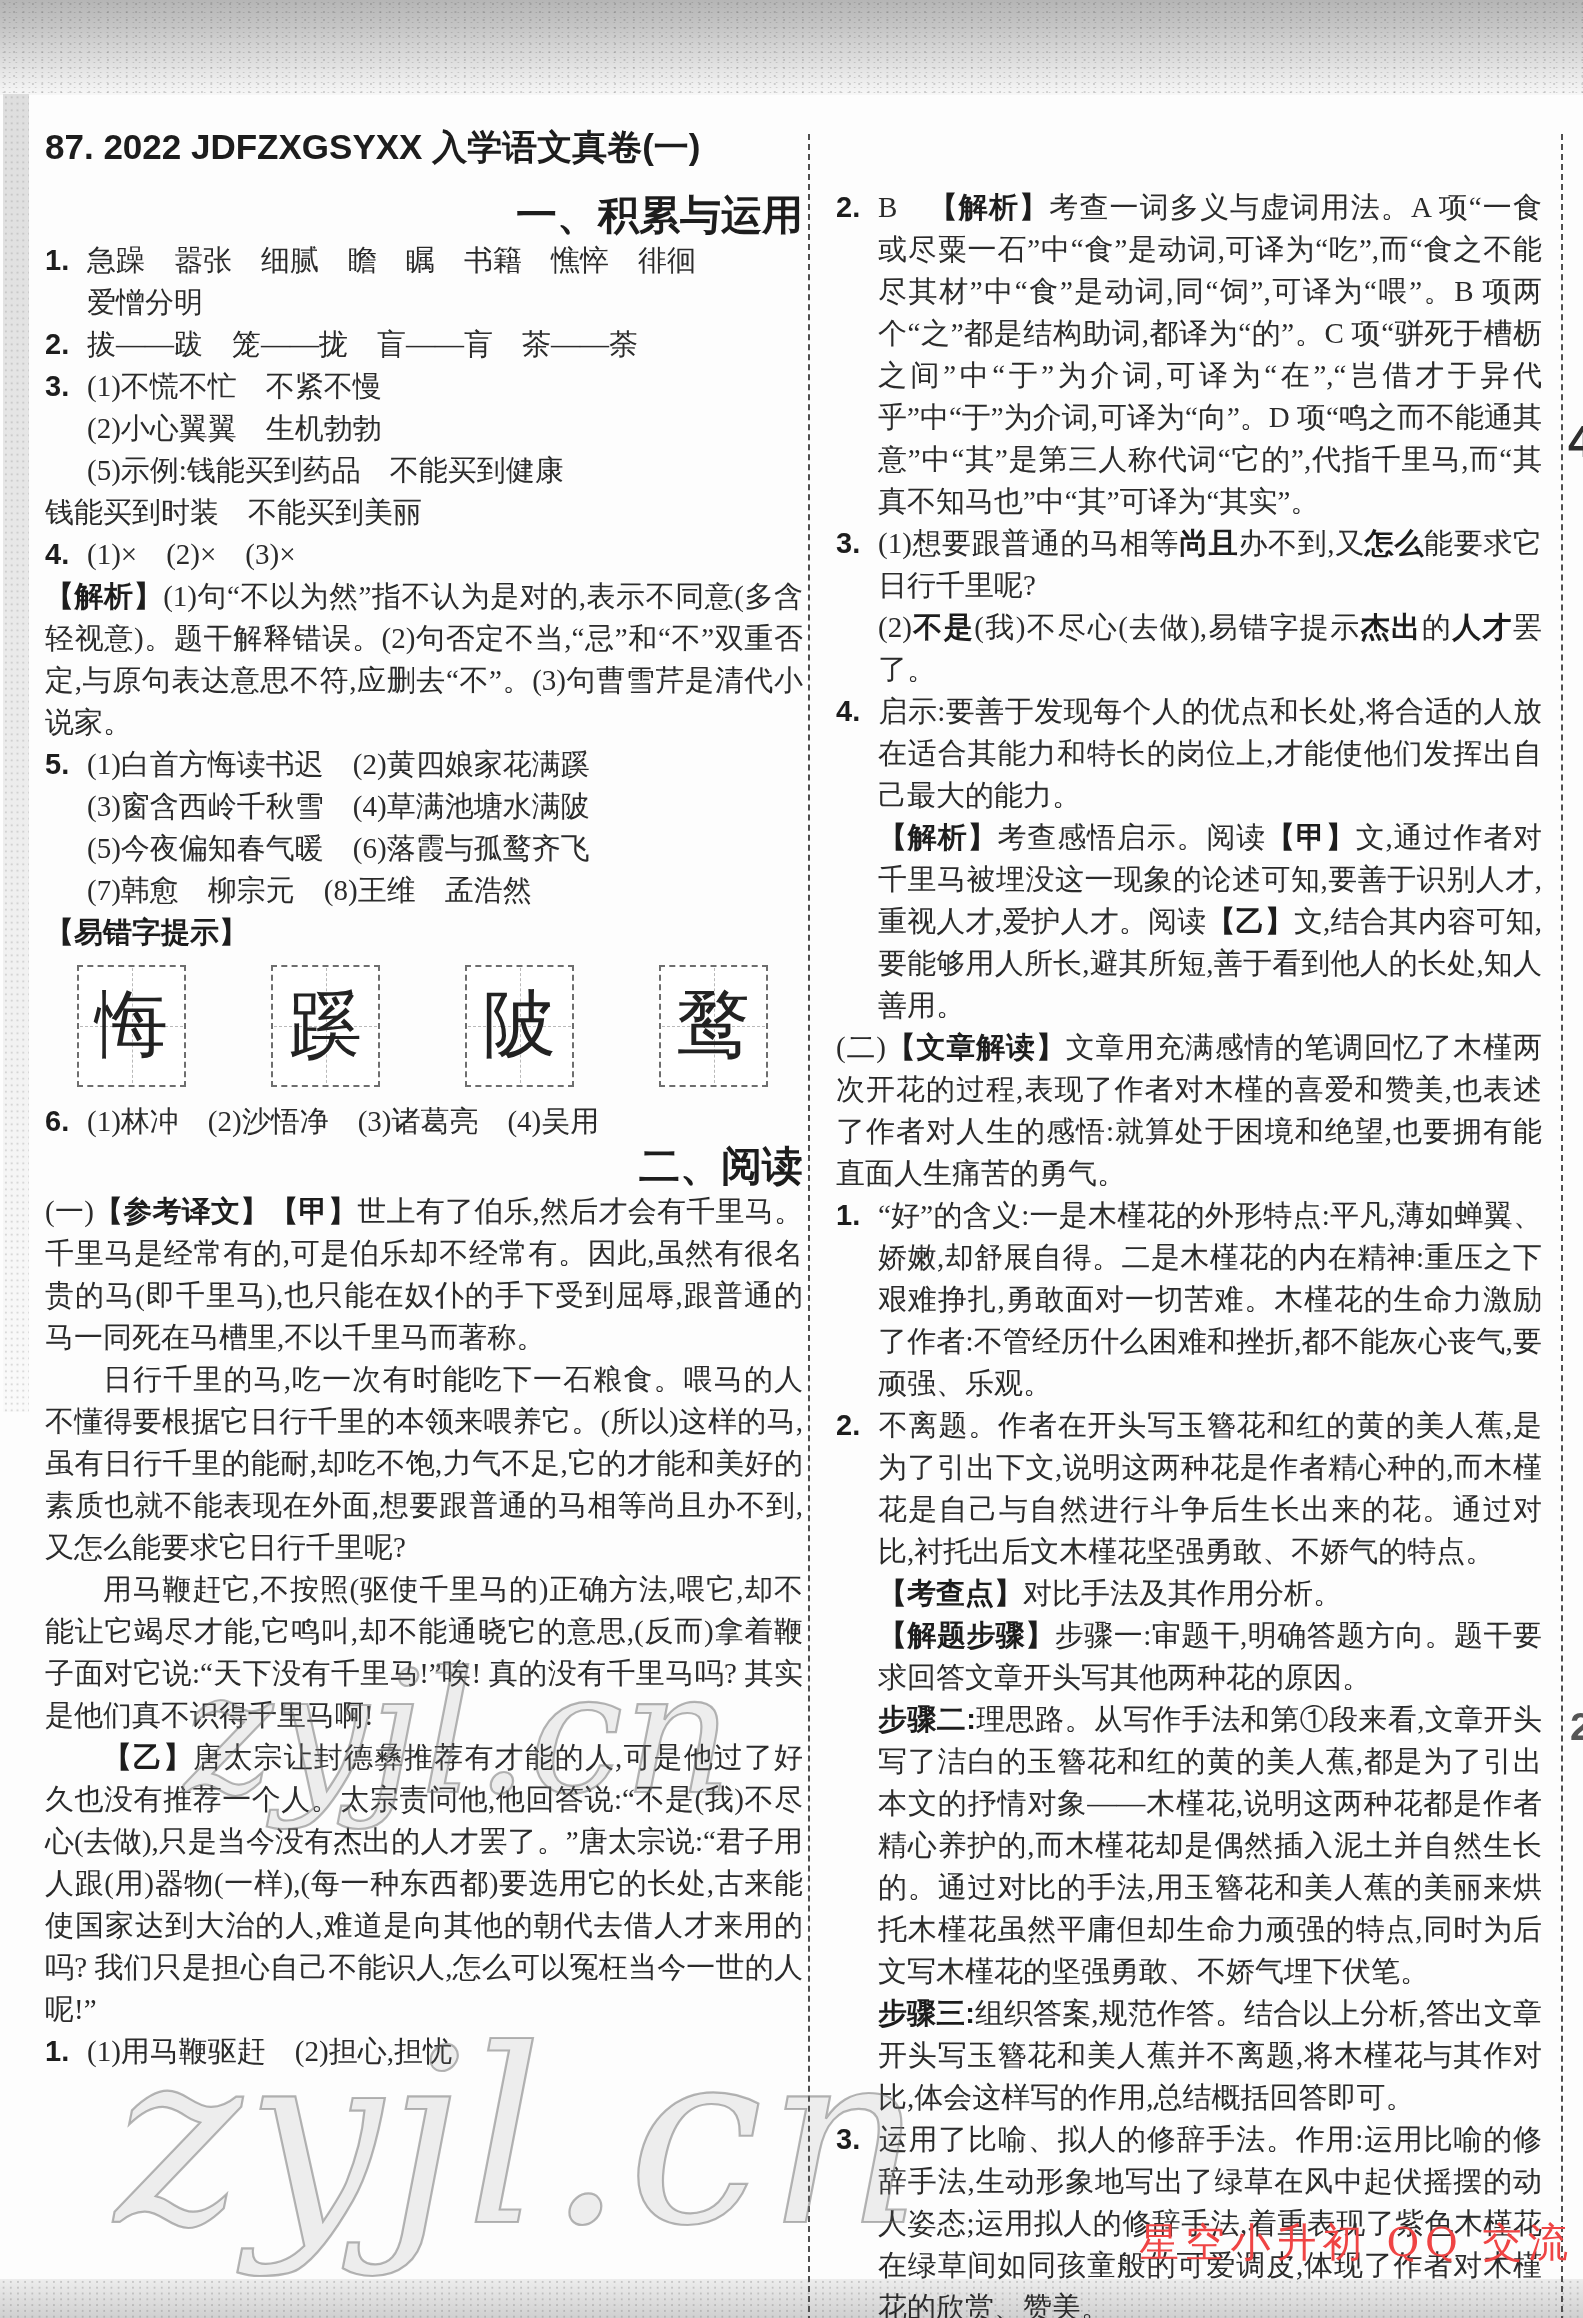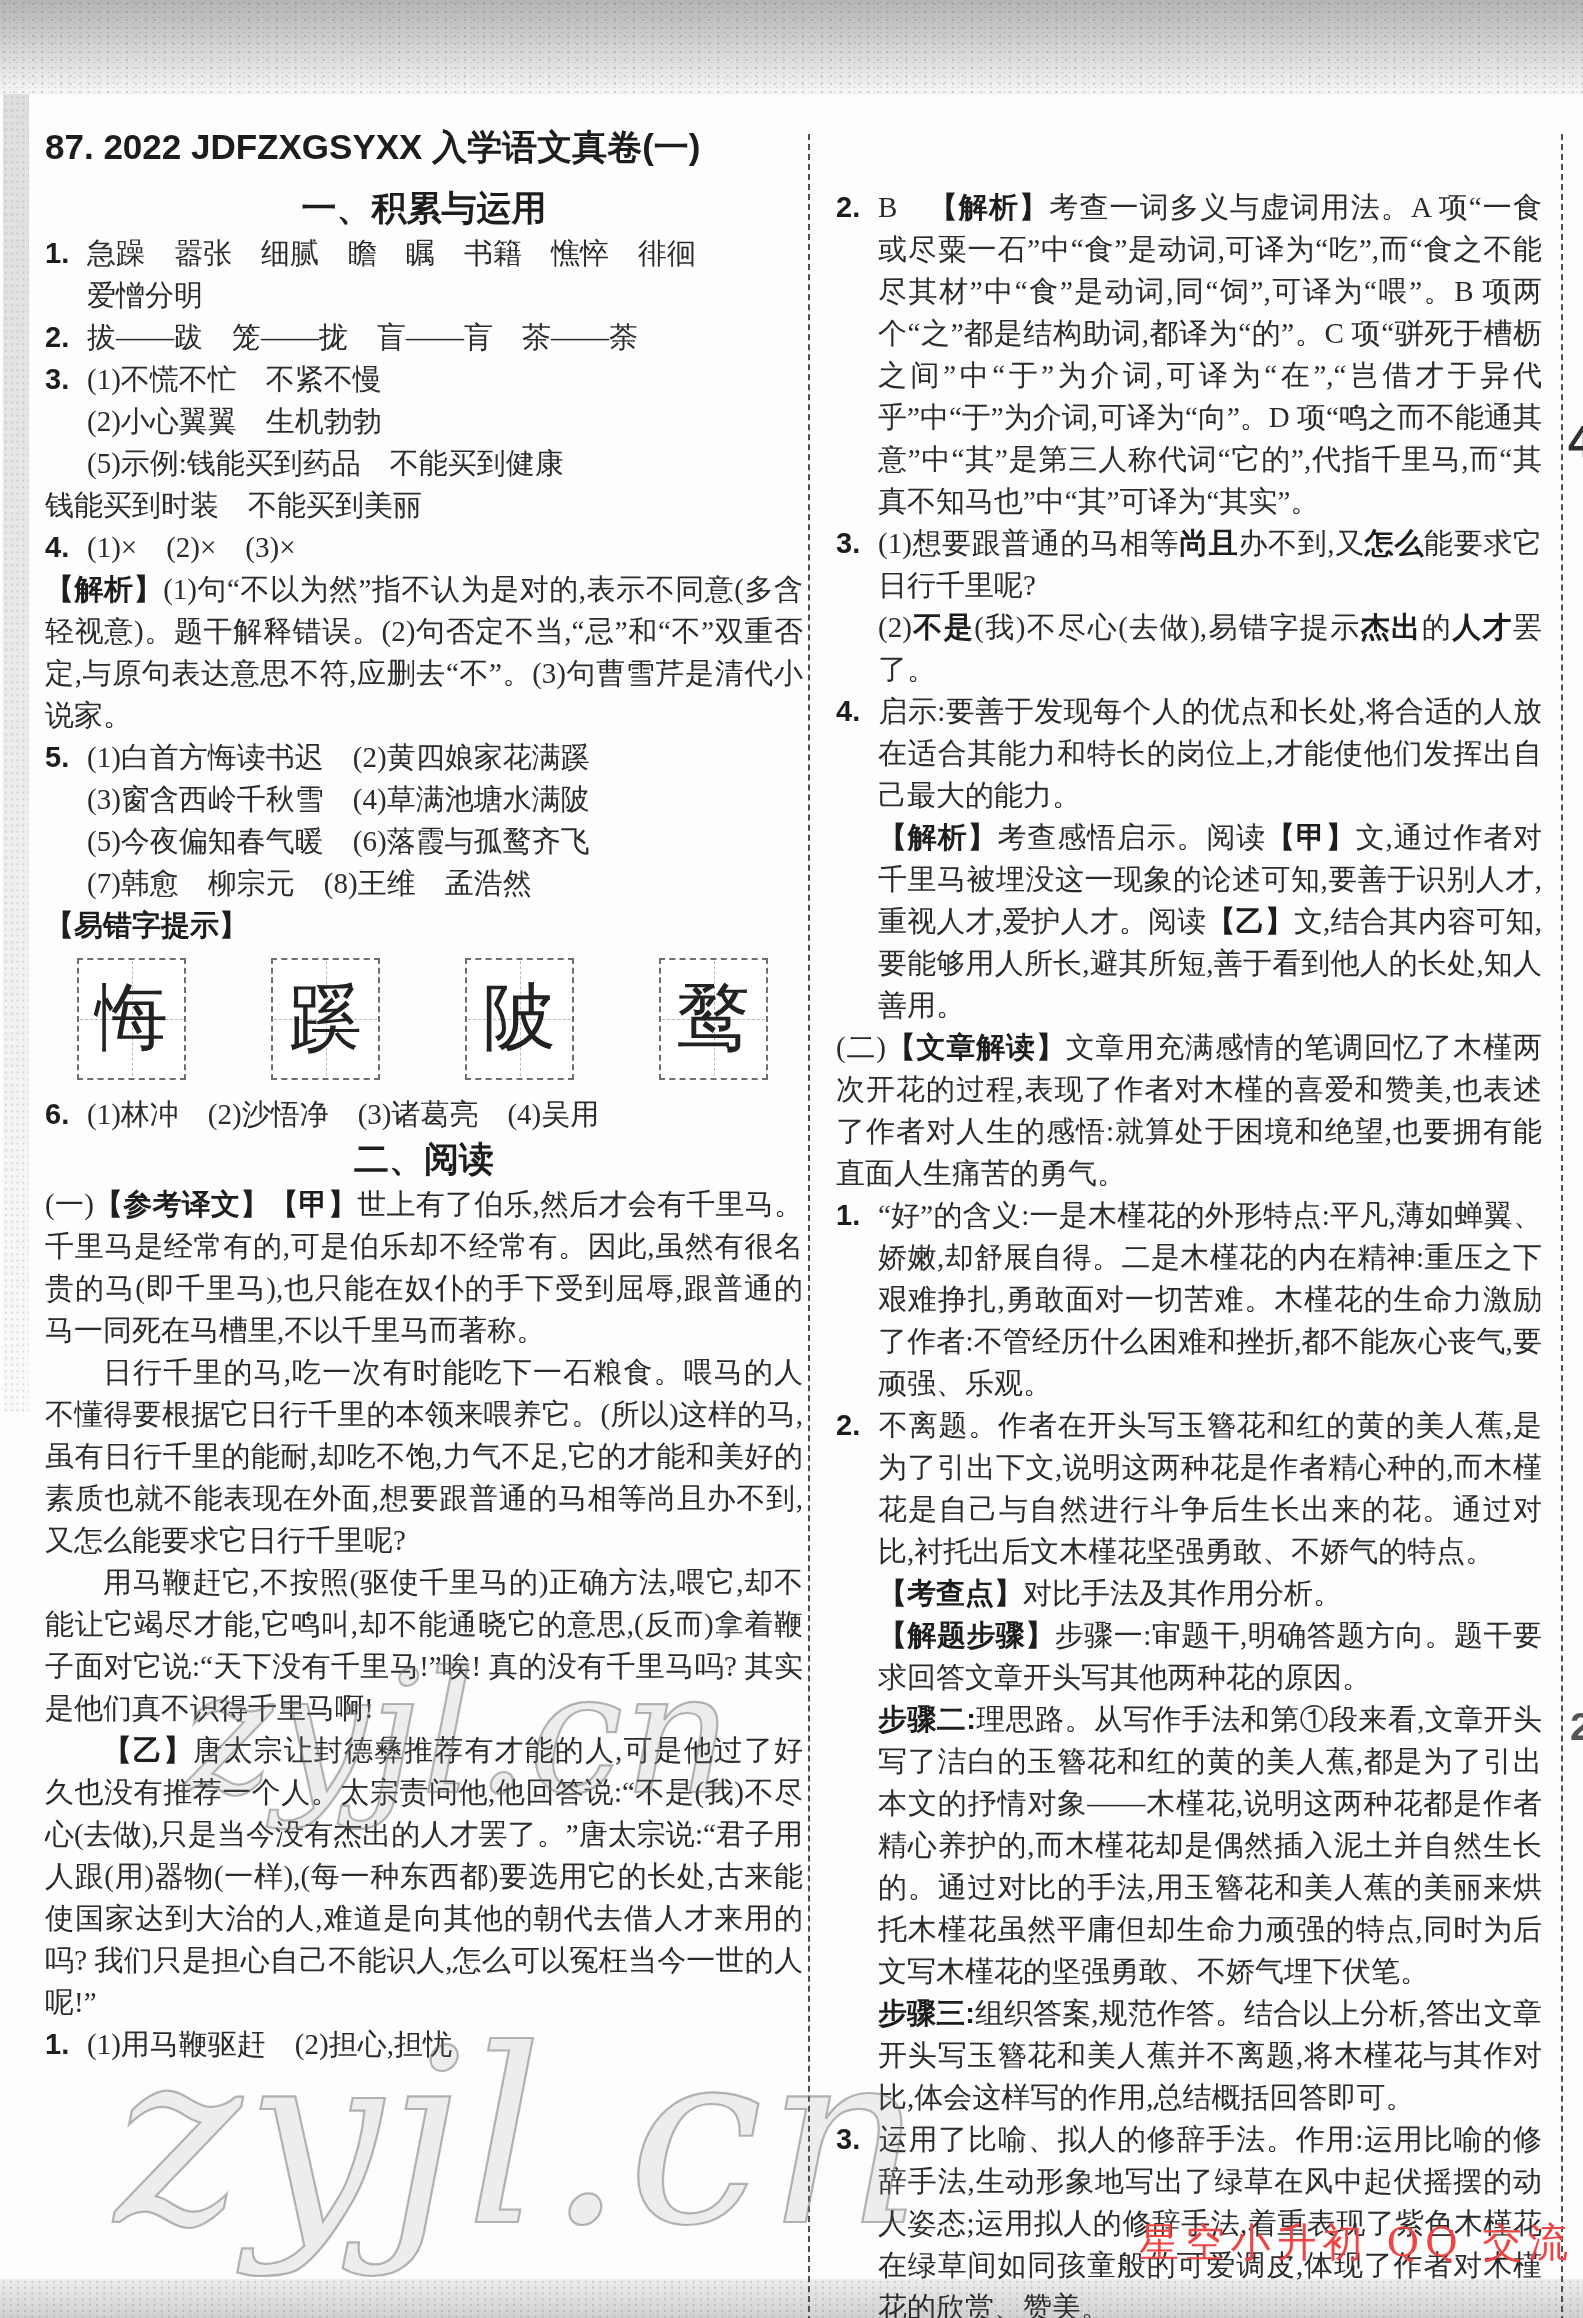--- a/index.html
+++ b/index.html
@@ -33,27 +33,27 @@
   }
   
   #left-col{position:absolute;left:45px;top:124px;width:758px;}
   #right-col{
     position:absolute;left:808px;top:134px;width:755px;min-height:2088px;
     border-left:2.9px dashed #4f4f4f;border-right:2.9px dashed #4f4f4f;
     padding:52px 19px 14.4px 26px;box-sizing:border-box;
   }
   .title{
     font-family:"Liberation Sans","DejaVu Sans",sans-serif;font-weight:bold;
-    font-size:35px;margin:0 0 13px 0;color:#1d1d1d;white-space:nowrap;
+    font-size:35px;margin:0 0 20px 0;color:#1d1d1d;white-space:nowrap;
   }
   .block{font-size:29px;line-height:42px;text-align:justify;}
   #right-col .block{line-height:42px;}
   .heading{
     font-family:"Liberation Sans","DejaVu Sans",sans-serif;font-weight:bold;
-    font-size:35px;line-height:48px;color:#1d1d1d;text-align:center;
+    font-size:41px;line-height:48px;color:#1d1d1d;text-align:right;
   }
   .item{padding-left:42px;text-indent:-42px;}
   .num{
     display:inline-block;width:42px;text-indent:0;font-weight:bold;
     font-family:"Liberation Sans","DejaVu Sans",sans-serif;font-size:29px;color:#1d1d1d;
   }
   .para{text-indent:58px;}
   .flush{text-indent:0;}
   b{font-family:"Liberation Sans","DejaVu Sans",sans-serif;font-weight:bold;color:#1d1d1d;}
   

